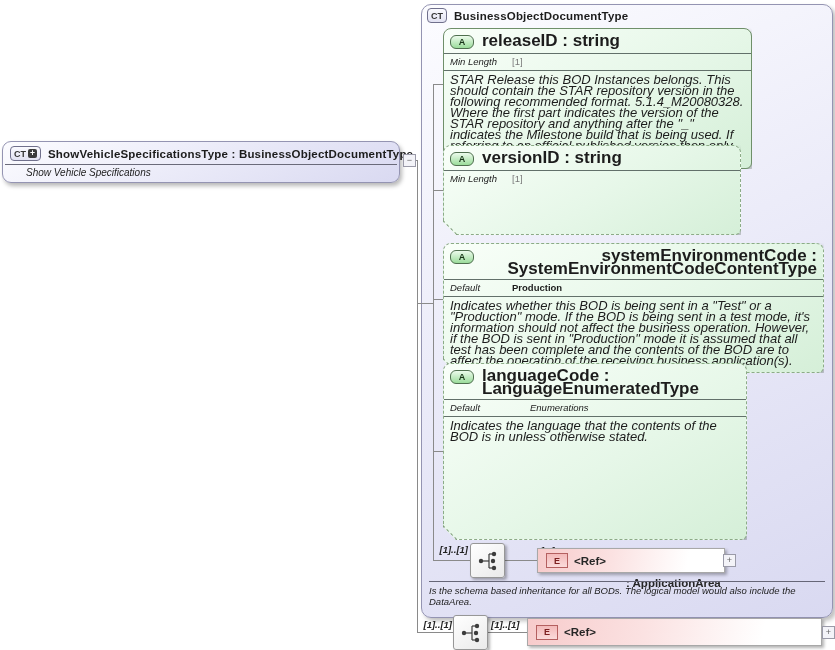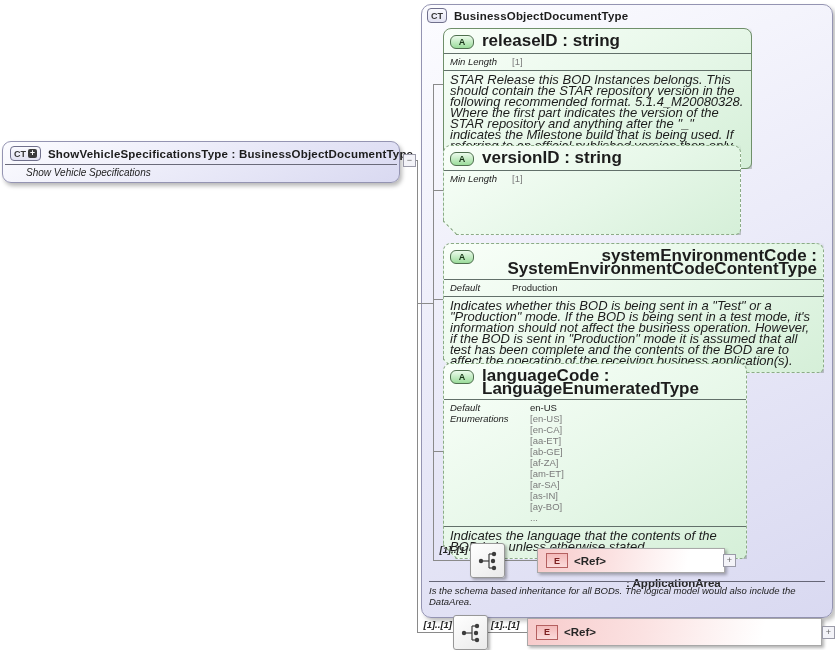--- a/index.html
+++ b/index.html
@@ -50,21 +50,21 @@
   .notch{position:absolute;left:-1px;top:calc(100% - 14px);width:20px;height:0;
         border-top:1px solid #7d9b78;transform:rotate(45deg);transform-origin:0 0;}
   .attr-hdr{display:flex;align-items:flex-start;gap:8px;padding:5px 6px 4px;}
   .attr-name{font-weight:bold;font-size:17px;line-height:13px;color:#1c1c1c;overflow-wrap:anywhere;}
   .attr-name.center{flex:1;text-align:right;}
   .facets{border-top:1px solid #62706a;display:grid;grid-template-columns:62px 1fr;
         padding:2px 6px 3px;font-size:9.5px;line-height:11px;color:#1c1c1c;align-items:start;}
   .facets.wide{grid-template-columns:80px 1fr;}
   .f-label{font-style:italic;}
   .f-muted{color:#7a7a7a;}
-  .f-bold{font-weight:normal;}
+  .f-bold{font-weight:bold;}
   .f-list{color:#7a7a7a;white-space:pre-line;}
   .desc{border-top:1px solid #62706a;padding:3px 6px 6px;font-size:13px;font-style:italic;
         line-height:11px;color:#1c1c1c;white-space:pre-line;}
 
   
   .seq-box{position:absolute;z-index:3;width:33px;height:33px;border:1px solid #979797;border-radius:3px;
         background:linear-gradient(145deg,#ffffff,#eaeaea);box-shadow:2px 2px 3px rgba(0,0,0,.3);
         display:flex;align-items:center;justify-content:center;}
   .e-box{position:absolute;z-index:3;border:1px solid #a8a8a8;
         background:linear-gradient(100deg,#f7cbcb 0%,#fbe2e2 40%,#ffffff 80%);
@@ -151,32 +151,21 @@
     <div class="notch" style="border-top-style:dashed;"></div>
   </div>
 
   <div class="attr opt" style="left:443px;top:363px;width:302px;min-height:175px;">
     <div class="attr-hdr">
       <span class="a-icon">A</span>
       <span class="attr-name">languageCode : LanguageEnumeratedType</span>
     </div>
     <div class="facets wide">
       <span class="f-label">Default</span>
-      <span class="f-bold">en-US</span>
       <span class="f-label">Enumerations</span>
-      <span class="f-list">[en-US]
-[en-CA]
-[aa-ET]
-[ab-GE]
-[af-ZA]
-[am-ET]
-[ar-SA]
-[as-IN]
-[ay-BO]
-...</span>
     </div>
     <div class="desc">Indicates the language that the contents of the BOD is in unless otherwise stated.</div>
     <div class="notch" style="border-top-style:dashed;"></div>
   </div>
 
   <div class="card" style="left:430px;top:544px;width:38px;text-align:right;">[1]..[1]</div>
   <div class="seq-box" style="left:470px;top:543px;width:33px;height:33px;">
     <svg width="22" height="22" viewBox="0 0 22 22">
       <circle cx="4" cy="11" r="2.2" fill="#3c3c3c"></circle>
       <line x1="4" y1="11" x2="12" y2="11" stroke="#3c3c3c" stroke-width="1.2"></line>

